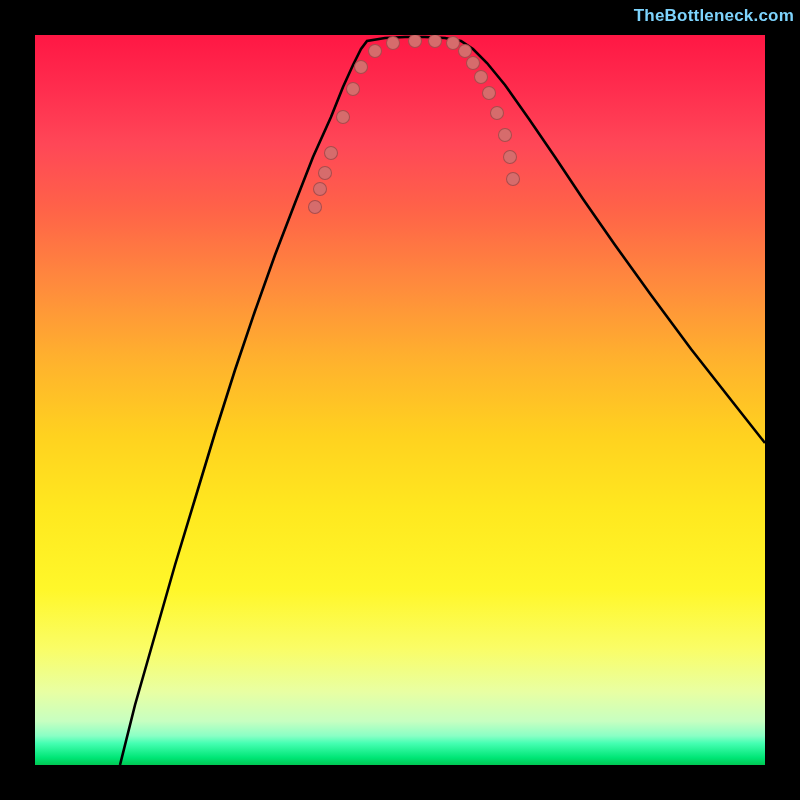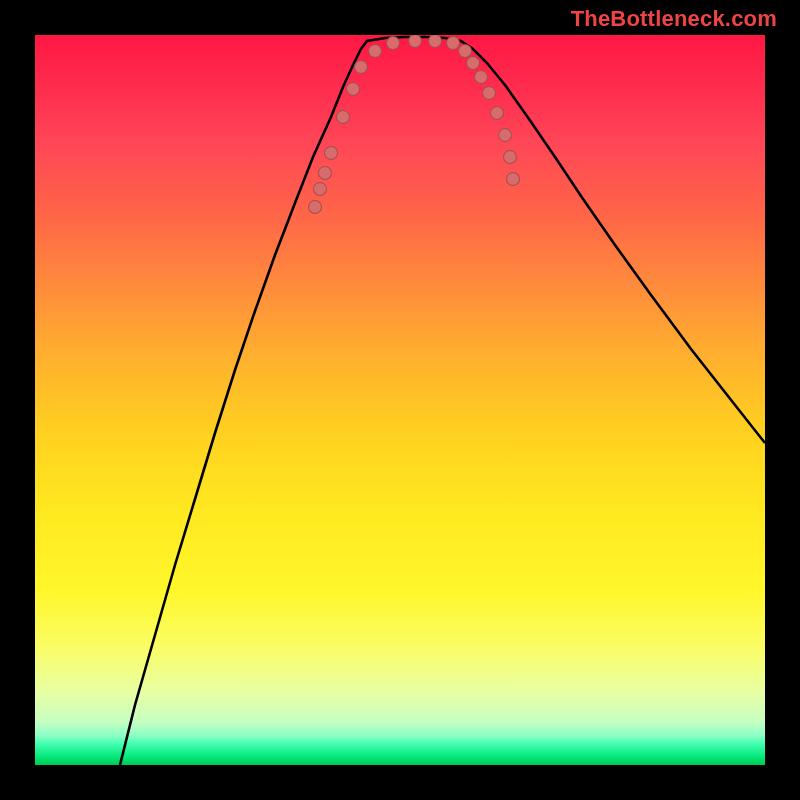--- a/index.html
+++ b/index.html
@@ -66,25 +66,25 @@
     margin-left: -7px;
     margin-top: -7px;
     border-radius: 50%;
     background: #d66c6c;
     border: 1.5px solid rgba(80,20,20,0.35);
     box-sizing: border-box;
   }
   .watermark {
     position: absolute;
     top: 6px;
-    right: 23px;
+    right: 6px;
     font-family: Arial, Helvetica, sans-serif;
-    font-size: 22px;
+    font-size: 17px;
     font-weight: 600;
-    color: #ef4444;
+    color: #7dd3fc;
     letter-spacing: 0.2px;
     user-select: none;
   }
 </style>
 </head>
 <body>
 
 <div class="frame">
   <div class="plot">
     <div class="gradient"></div>

